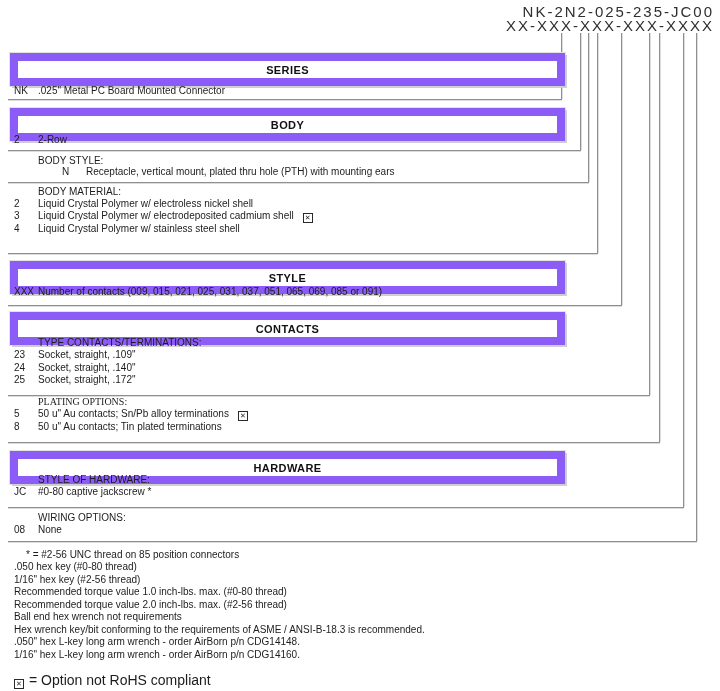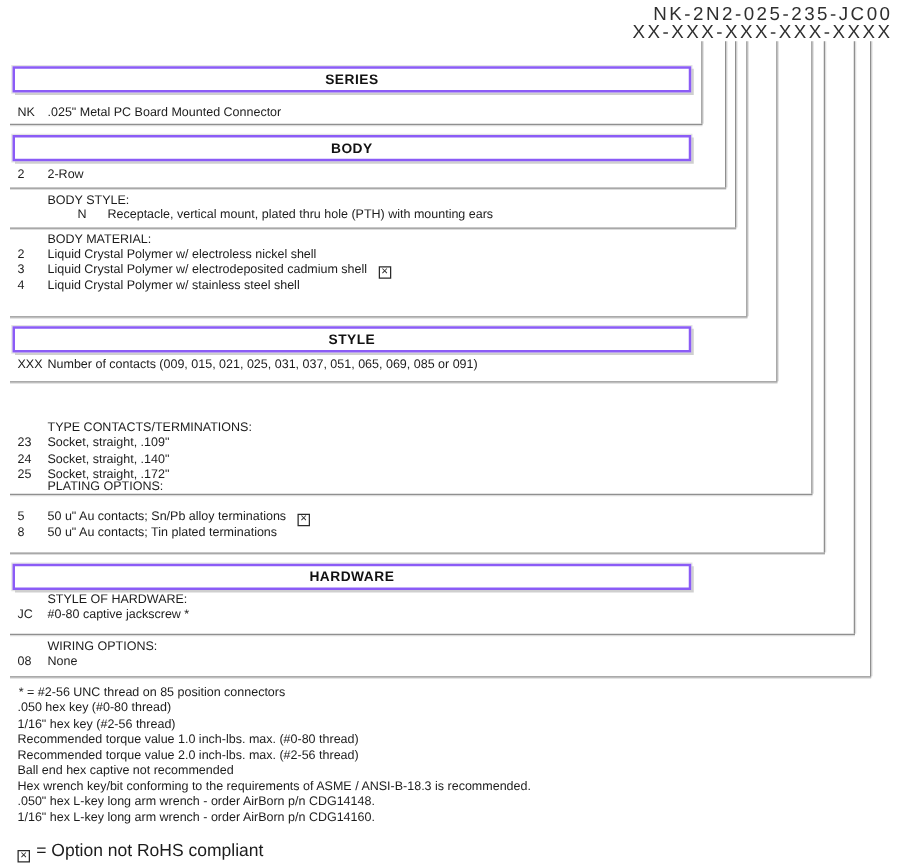--- a/index.html
+++ b/index.html
@@ -10,39 +10,39 @@
   
   .pn{position:absolute;right:6px;text-align:right;font-size:15px;letter-spacing:2px;color:#2f2f2f;white-space:pre;}
   .pn1{top:3px;}
   .pn2{top:17px;}
   
   .vline{position:absolute;top:33px;width:1px;background:#8f8f8f;box-shadow:1px 0 0 #dcdcdc;}
   .rule{position:absolute;left:8px;height:1px;background:#8f8f8f;box-shadow:0 1px 0 #dcdcdc;}
   
   .hdr{
     position:absolute;left:10px;width:539px;height:17px;background:#fff;
-    border:2px solid #8b5cf6;box-shadow:2px 2px 0 #cfcfcf, 0 0 0 1px #e3e3e3;
+    border:8px solid #8b5cf6;box-shadow:2px 2px 0 #cfcfcf, 0 0 0 1px #e3e3e3;
     display:flex;align-items:center;justify-content:center;
     font-size:11px;font-weight:bold;letter-spacing:.4px;color:#111;
   }
   
   .row{position:absolute;left:14px;height:12px;font-size:10px;white-space:nowrap;}
   .code{display:inline-block;min-width:24px;}
   .desc{}
   .glabel{position:absolute;left:38px;height:12px;font-size:10px;white-space:nowrap;}
   
   .xbox{
     display:inline-block;width:8px;height:8px;margin-left:9px;border:1px solid #2a2a2a;
     font-size:7px;line-height:8px;text-align:center;vertical-align:-1px;color:#2a2a2a;
   }
   .xbox::before{content:"\2715";}
   
   .footnotes{position:absolute;left:14px;top:549px;font-size:10px;line-height:12.45px;white-space:nowrap;}
   .footnotes .fn{}
-  .footnotes .fn.first{margin-left:1px;}
+  .footnotes .fn.first{margin-left:12px;}
   .rohs{position:absolute;left:14px;top:672px;font-size:14px;white-space:nowrap;}
   .rohs .xbox{margin-left:0;margin-right:5px;}
 </style>
 </head>
 <body>
 
 <div id="canvas">
 
   <div class="pn pn1">NK-2N2-025-235-JC00</div>
   <div class="pn pn2">XX-XXX-XXX-XXX-XXXX</div>
@@ -98,31 +98,34 @@
     <span class="code">5</span><span class="desc">Liquid Crystal Polymer w/ titanium shell</span>
   </div>
 
   <div class="hdr" style="top:261px;">
     <span>STYLE</span>
   </div>
   <div class="row" style="top:286px;">
     <span class="code">XXX</span><span class="desc">Number of contacts (009, 015, 021, 025, 031, 037, 051, 065, 069, 085 or 091)</span>
   </div>
 
+  <div class="hdr" style="top:312px;">
+    <span>CONTACTS</span>
+  </div>
   <div class="glabel" style="top:337px;">TYPE CONTACTS/TERMINATIONS:</div>
   <div class="row" style="top:349px;">
     <span class="code">23</span><span class="desc">Socket, straight, .109"</span>
   </div>
   <div class="row" style="top:362px;">
     <span class="code">24</span><span class="desc">Socket, straight, .140"</span>
   </div>
   <div class="row" style="top:374px;">
     <span class="code">25</span><span class="desc">Socket, straight, .172"</span>
   </div>
-  <div class="glabel" style="top:384px;">PLATING OPTIONS:</div>
+  <div class="glabel" style="top:396px;font-family:Liberation Serif, serif;">PLATING OPTIONS:</div>
   <div class="row" style="top:408px;">
     <span class="code">5</span><span class="desc">50 u" Au contacts; Sn/Pb alloy terminations</span><span class="xbox"></span>
   </div>
   <div class="row" style="top:421px;">
     <span class="code">8</span><span class="desc">50 u" Au contacts; Tin plated terminations</span>
   </div>
 
   <div class="hdr" style="top:451px;">
     <span>HARDWARE</span>
   </div>
@@ -134,21 +137,21 @@
   <div class="row" style="top:524px;">
     <span class="code">08</span><span class="desc">None</span>
   </div>
 
   <div class="footnotes">
     <div class="fn first">* = #2-56 UNC thread on 85 position connectors</div>
     <div class="fn">.050 hex key (#0-80 thread)</div>
     <div class="fn">1/16" hex key (#2-56 thread)</div>
     <div class="fn">Recommended torque value 1.0 inch-lbs. max. (#0-80 thread)</div>
     <div class="fn">Recommended torque value 2.0 inch-lbs. max. (#2-56 thread)</div>
-    <div class="fn">Ball end hex captive not recommended</div>
+    <div class="fn">Ball end hex wrench not requirements</div>
     <div class="fn">Hex wrench key/bit conforming to the requirements of ASME / ANSI-B-18.3 is recommended.</div>
     <div class="fn">.050" hex L-key long arm wrench - order AirBorn p/n CDG14148.</div>
     <div class="fn">1/16" hex L-key long arm wrench - order AirBorn p/n CDG14160.</div>
   </div>
 
   <div class="rohs">
     <span class="xbox"></span><span>= Option not RoHS compliant</span>
   </div>
 
 </div>

